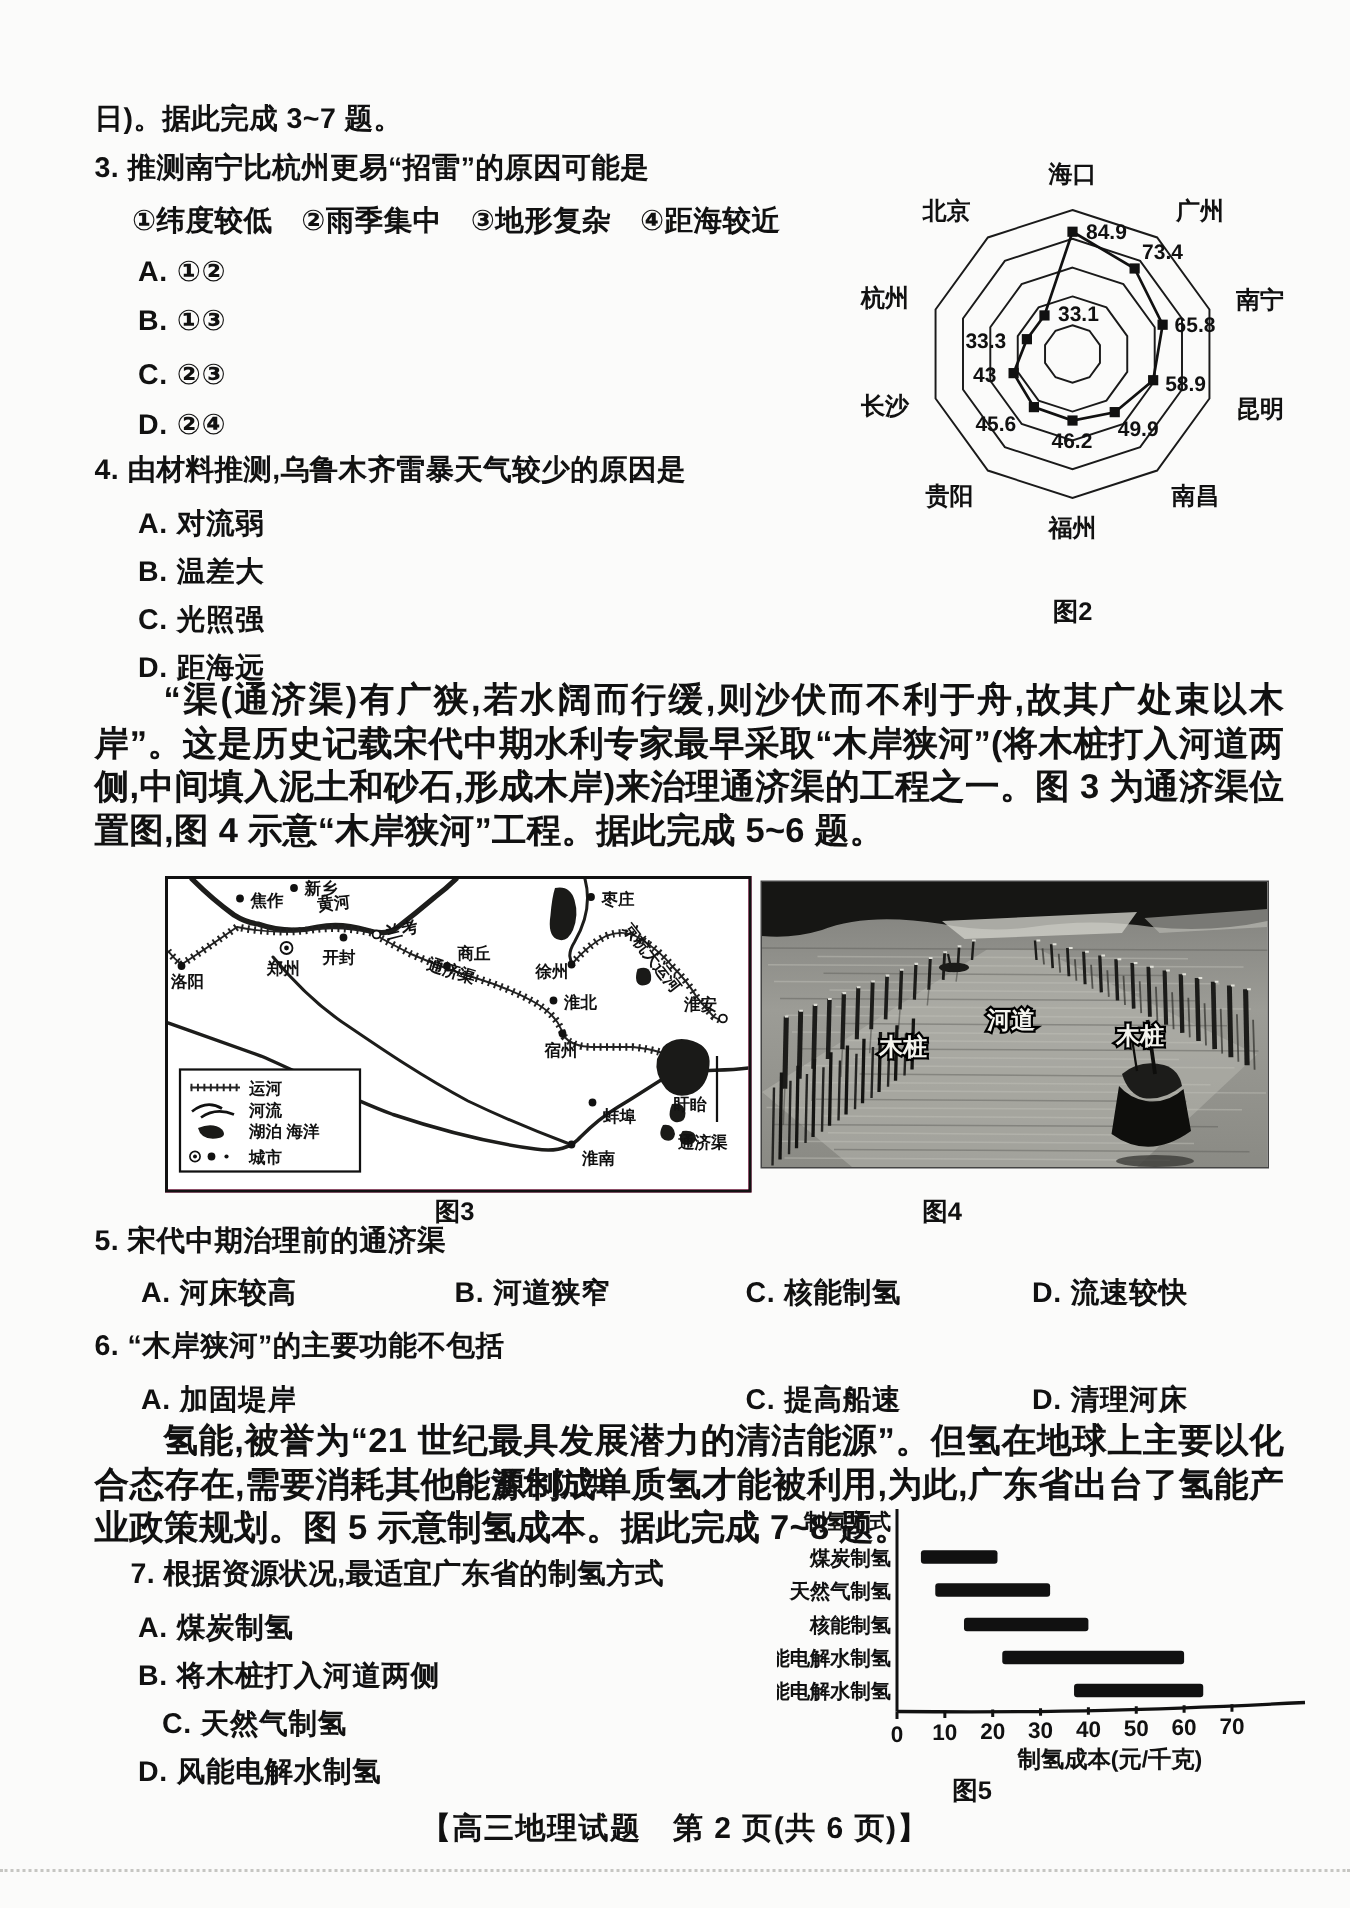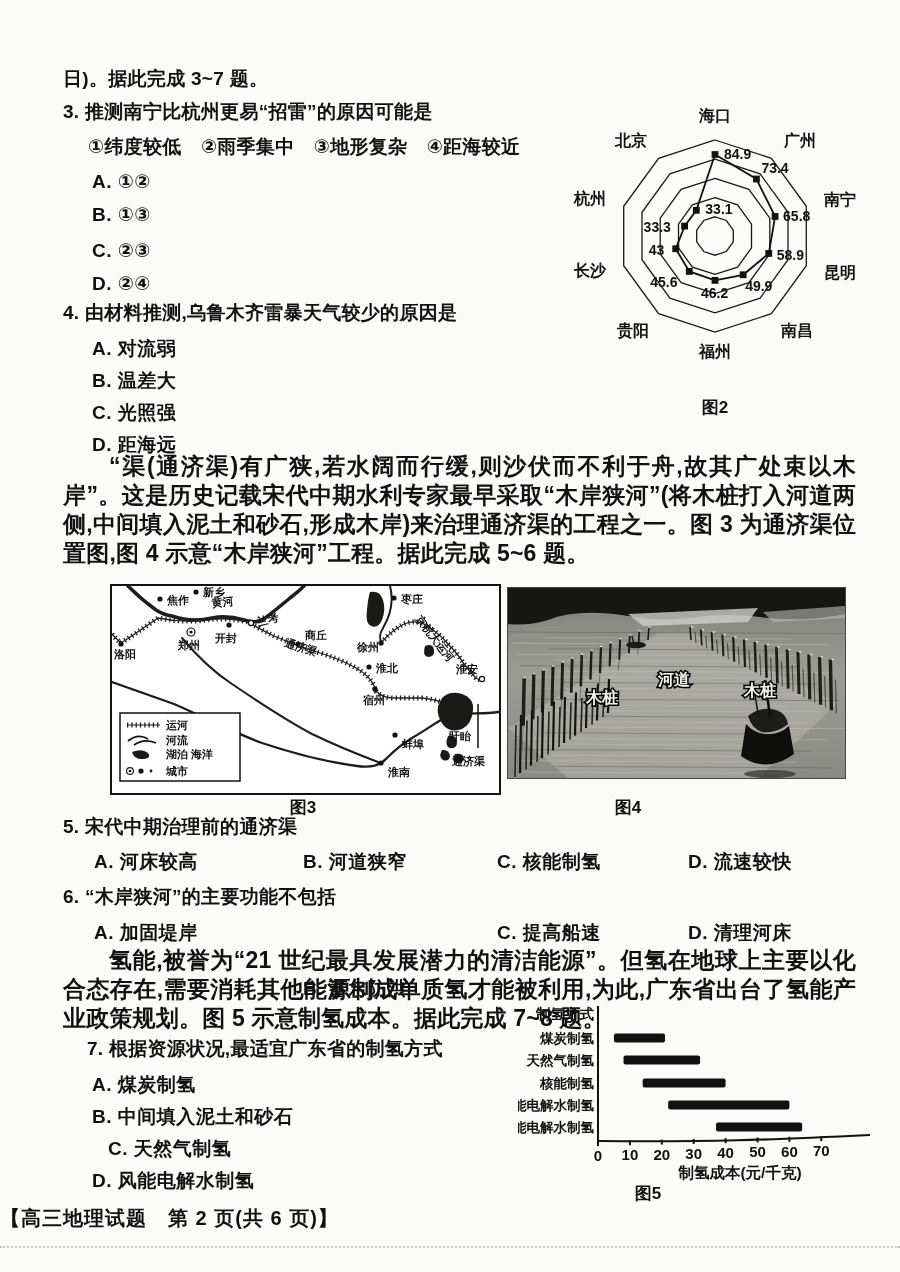--- a/index.html
+++ b/index.html
@@ -4,21 +4,21 @@
 <style>
   html,body{margin:0;padding:0;background:#e8e8e6;}
   #page{position:relative;width:900px;height:1272px;background:#fbfbfa;overflow:hidden;
         font-family:"Liberation Sans","DejaVu Sans",sans-serif;color:#111;}
   .abs{position:absolute;}
   .stem{font-size:19px;font-weight:700;letter-spacing:.3px;white-space:nowrap;}
   .opt{font-size:19px;font-weight:700;letter-spacing:.5px;white-space:nowrap;}
   .par{font-size:23px;font-weight:700;line-height:29px;text-align:justify;text-indent:2em;letter-spacing:.2px;}
   .cap{font-size:17px;font-weight:700;text-align:center;}
   .figbox{border:2px solid #111;background:#be185d;}
-  .footer{font-size:20px;font-weight:700;text-align:left;letter-spacing:1px;}
+  .footer{font-size:20px;font-weight:700;text-align:center;letter-spacing:1px;}
   .dotline{border-top:2px dotted #c6c6c2;}
   svg text{font-family:"Liberation Sans","DejaVu Sans",sans-serif;}
 </style>
 </head>
 <body>
 
 <div id="page">
 
   <div class="abs stem" style="left:63px;top:66px;">日)。据此完成 3~7 题。</div>
 
@@ -333,21 +333,21 @@
   <div class="abs stem" style="left:63px;top:884px;">6. “木岸狭河”的主要功能不包括</div>
   <div class="abs opt" style="left:94px;top:920px;">A. 加固堤岸</div>
   <div class="abs opt" style="left:303px;top:976px;">B. 蓄水防洪</div>
   <div class="abs opt" style="left:497px;top:920px;">C. 提高船速</div>
   <div class="abs opt" style="left:688px;top:920px;">D. 清理河床</div>
 
   <div class="abs par" style="left:63px;top:946px;width:793px;">氢能,被誉为“21 世纪最具发展潜力的清洁能源”。但氢在地球上主要以化合态存在,需要消耗其他能源制成单质氢才能被利用,为此,广东省出台了氢能产业政策规划。图 5 示意制氢成本。据此完成 7~8 题。</div>
 
   <div class="abs stem" style="left:63px;top:1036px;margin-left:24px;">7. 根据资源状况,最适宜广东省的制氢方式</div>
   <div class="abs opt" style="left:92px;top:1072px;">A. 煤炭制氢</div>
-  <div class="abs opt" style="left:92px;top:1104px;">B. 中间填入泥土和砂石</div>
+  <div class="abs opt" style="left:92px;top:1104px;">B. 将木桩打入河道两侧</div>
   <div class="abs opt" style="left:92px;top:1136px;margin-left:16px;">C. 天然气制氢</div>
   <div class="abs opt" style="left:92px;top:1168px;">D. 风能电解水制氢</div>
 
   <div class="abs" style="left:518px;top:1000px;width:375px;height:185px;">
     <svg id="bars-svg" width="375" height="185" viewBox="0 0 375 185">
         <text x="76" y="19" text-anchor="end" font-size="14.5" font-weight="bold" fill="#111">制氢方式</text>
         <line x1="80" y1="6" x2="80" y2="141" stroke="#111" stroke-width="2"></line>
         <path d="M80,141 C190,142 250,140 352,135" fill="none" stroke="#111" stroke-width="2.2"></path>
         <g>
           <text x="76" y="43" text-anchor="end" font-size="13.5" font-weight="bold" fill="#111">煤炭制氢</text>

